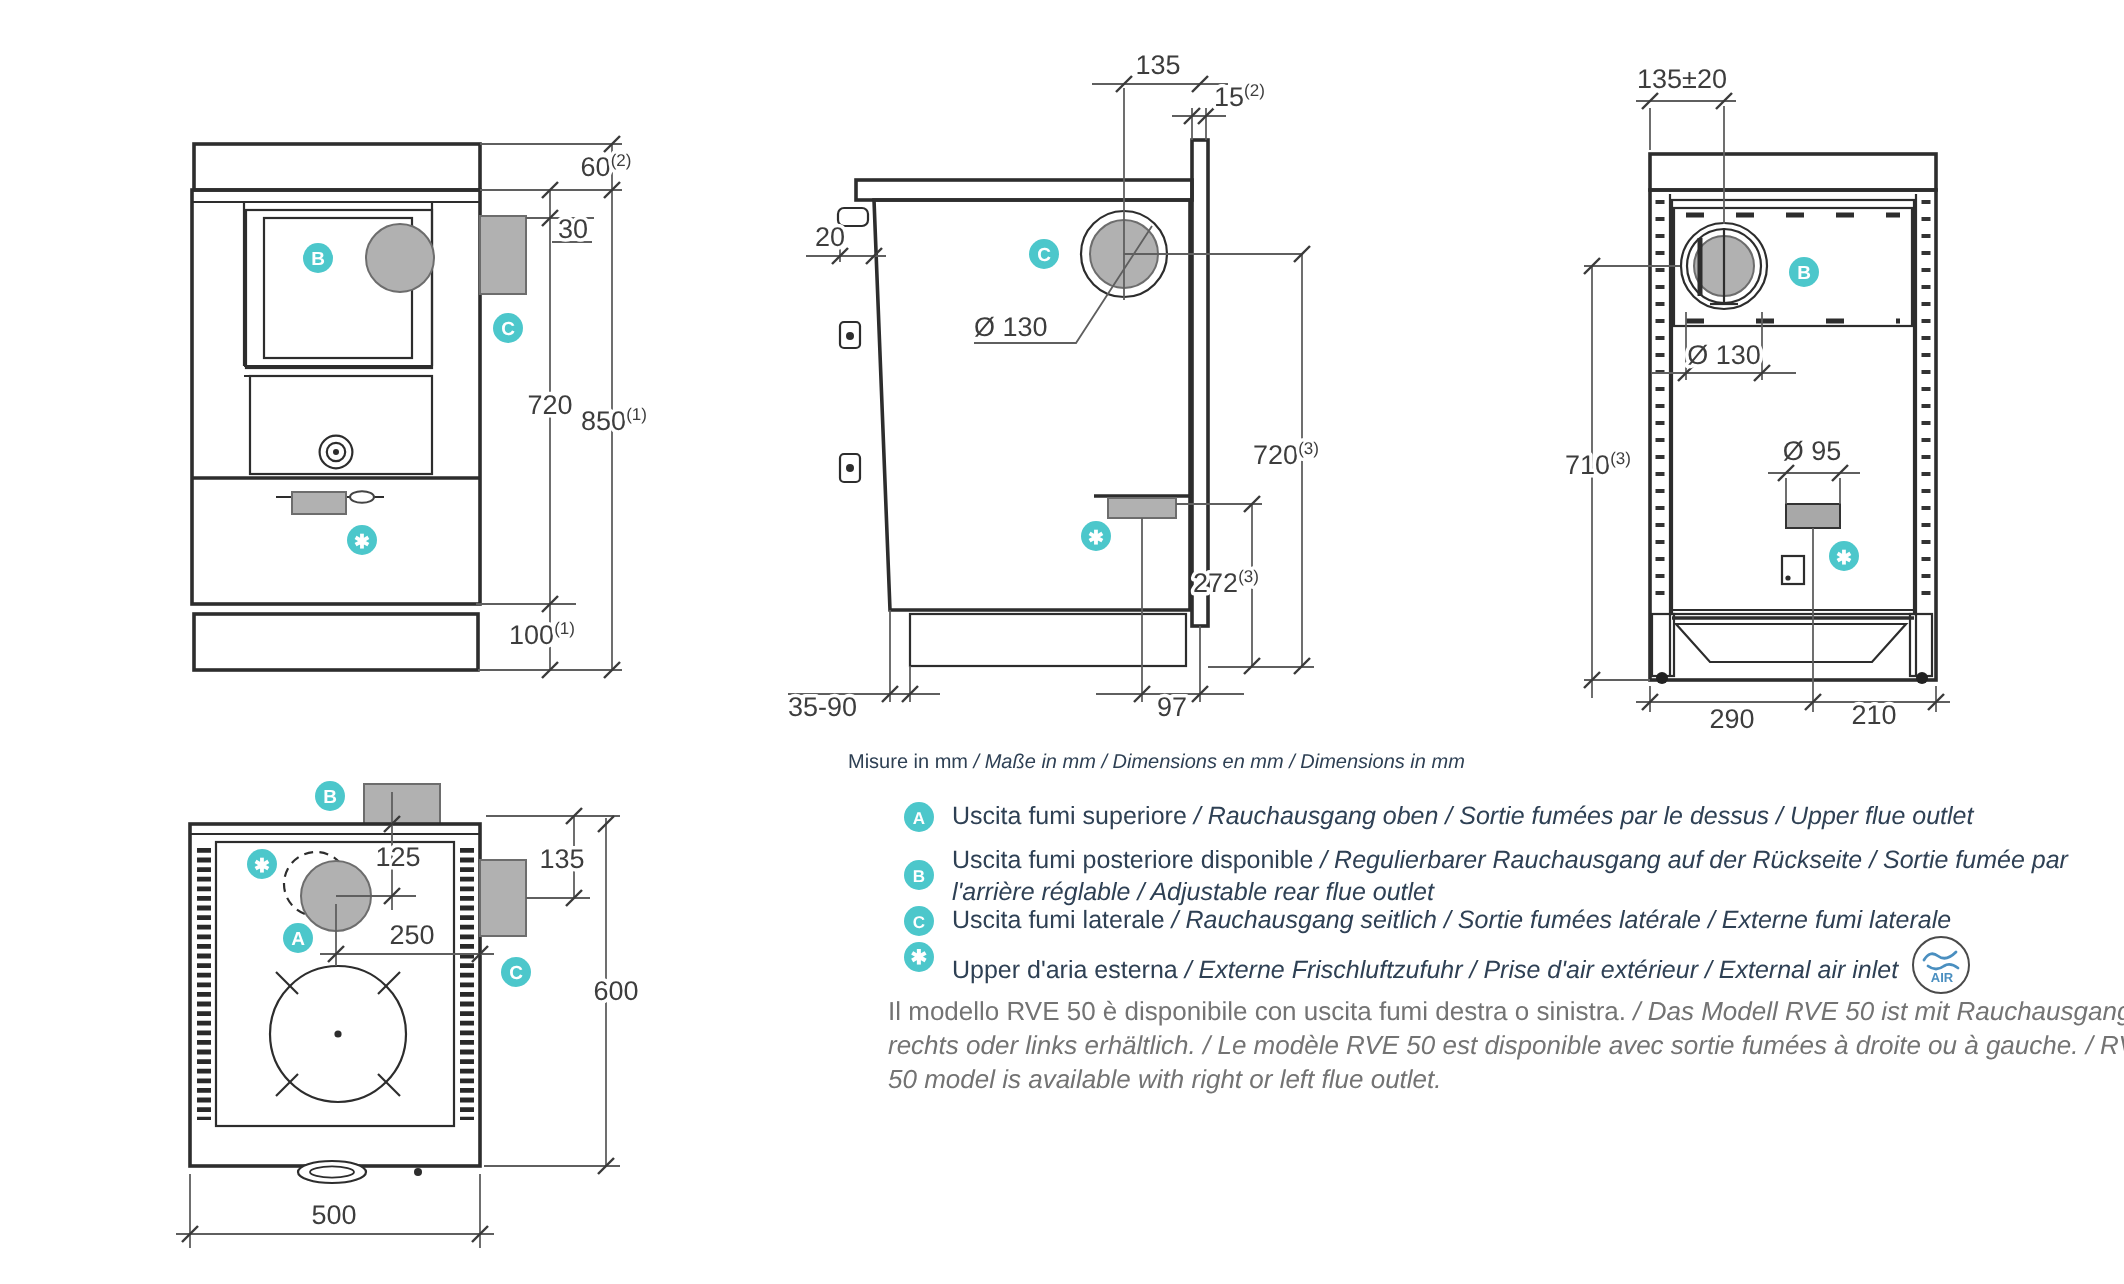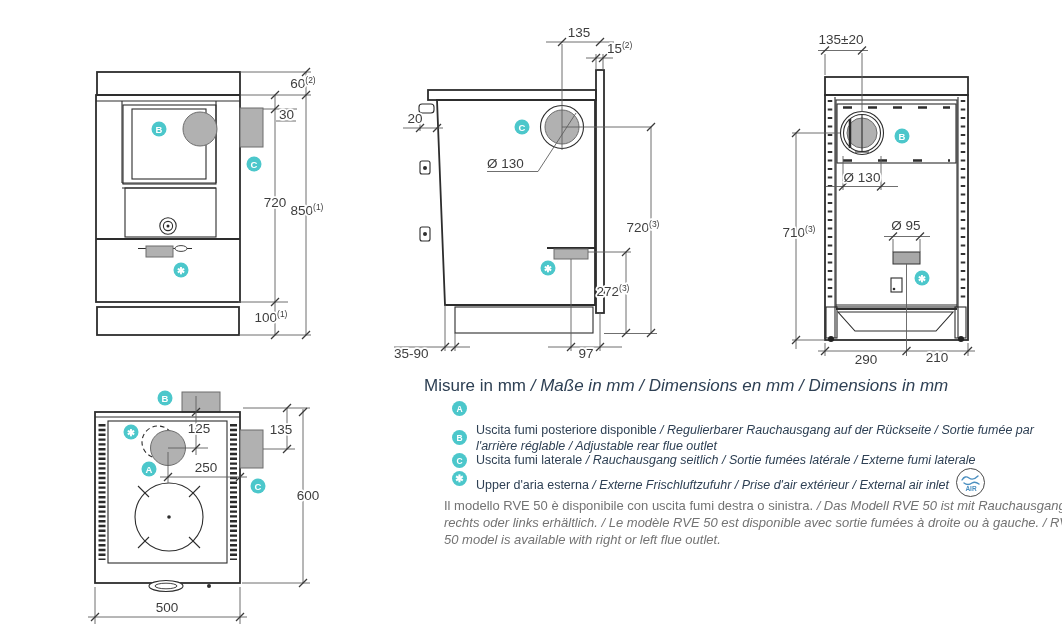--- a/index.html
+++ b/index.html
@@ -15,21 +15,21 @@
   .gray{ fill:#b1b1b1; stroke:#6d6d6d; stroke-width:1; }
   .dim { font-family:"Liberation Sans",sans-serif; font-size:13.5px; fill:#3d3d3d;
          paint-order:stroke; stroke:#ffffff; stroke-width:3.5px; stroke-linejoin:round; }
   .sup { font-size:8.5px; }
   .mk  { fill:#4cc7cb; }
   .mkt { font-family:"Liberation Sans",sans-serif; font-weight:bold; font-size:9.5px;
          fill:#ffffff; text-anchor:middle; }
 
   
   .legend-units { position:absolute; left:424px; top:376px; width:620px;
-                  font-size:17px; color:#2e4054; }
+                  font-size:10px; color:#2e4054; }
   .lg-row { position:absolute; left:452px; display:flex; gap:9px; width:598px;
             color:#2e4054; }
   .badge { width:15px; height:15px; border-radius:50%; background:#4cc7cb; color:#fff;
            font-size:8.5px; font-weight:bold; display:flex; align-items:center;
            justify-content:center; flex:0 0 15px; margin-top:0px; }
   .lg-text { font-size:12.5px; line-height:1.25; }
   .ital { font-style:italic; }
   .air-badge { display:inline-flex; width:27px; height:27px; border:1.5px solid #4a4a4a;
                border-radius:50%; align-items:center; justify-content:center;
                vertical-align:middle; margin-left:7px; position:relative; top:-3px;
@@ -327,20 +327,21 @@
           <circle class="mk" cx="258" cy="486" r="7.5"></circle>
           <text class="mkt" x="258" y="489.5">C</text>
         </g>
   </g>
 </svg>
 
 <div class="legend-units"><span>Misure in mm</span><span class="ital"> / Maße in mm / Dimensions en mm / Dimensions in mm</span></div>
 
 <div class="lg-row" style="top:401px">
   <span class="badge">A</span>
+  <span class="lg-text"><span>Uscita fumi superiore</span><span class="ital"> / Rauchausgang oben  / Sortie fumées par le dessus / Upper flue outlet</span></span>
 </div>
 
 <div class="lg-row" style="top:423px">
   <span class="badge" style="margin-top:7px">B</span>
   <span class="lg-text"><span>Uscita fumi posteriore disponible</span><span class="ital"> /  Regulierbarer Rauchausgang auf der Rückseite / Sortie fumée par l'arrière réglable / Adjustable rear flue outlet</span></span>
 </div>
 
 <div class="lg-row" style="top:453px">
   <span class="badge">C</span>
   <span class="lg-text"><span>Uscita fumi laterale</span><span class="ital"> / Rauchausgang seitlich  / Sortie fumées latérale / Externe fumi laterale</span></span>

